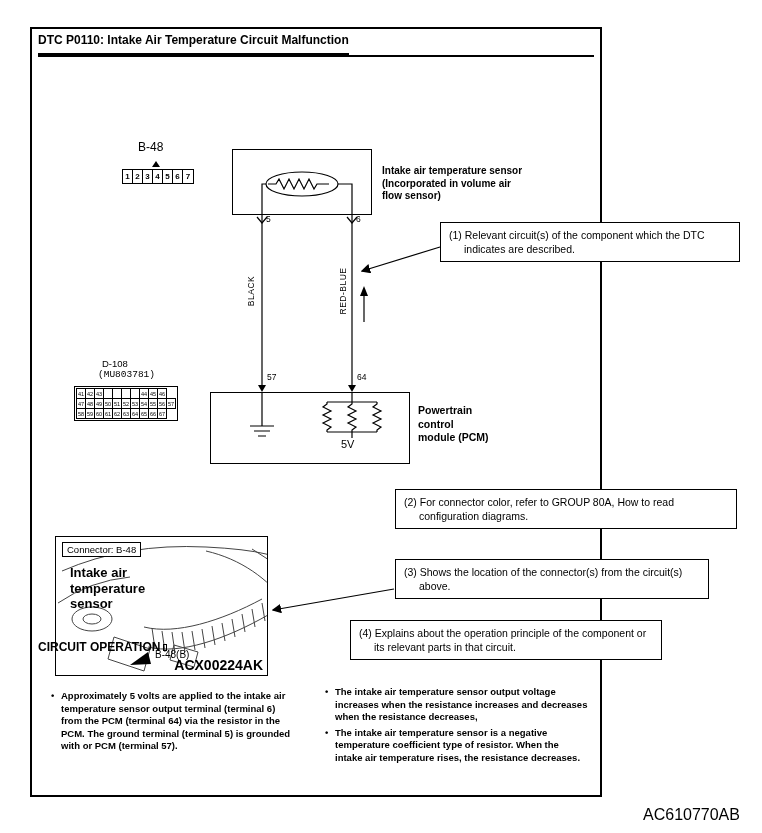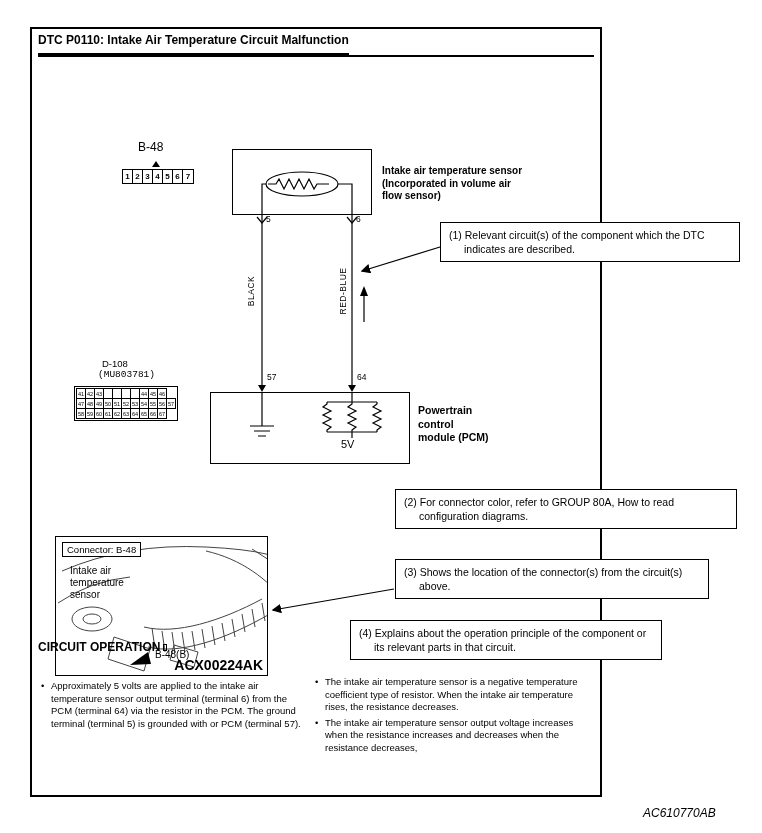--- a/index.html
+++ b/index.html
@@ -61,35 +61,35 @@
   .callout { border: 1.5px solid #000; background: #fff; font-size: 10.5px; line-height: 1.35; padding: 5px 8px; }
   .callout-text { display: block; padding-left: 15px; text-indent: -15px; }
   .c1 { left: 440px; top: 222px; width: 300px; }
   .c2 { left: 395px; top: 489px; width: 342px; }
   .c3 { left: 395px; top: 559px; width: 314px; }
   .c4 { left: 350px; top: 620px; width: 312px; }
 
   
   .loc-box { left: 55px; top: 536px; width: 213px; height: 140px; border: 1.2px solid #000; overflow: hidden; }
   .loc-connector { left: 6px; top: 5px; border: 1px solid #000; padding: 1px 4px; font-size: 9.5px; background: #fff; position: absolute; }
-  .loc-sensor { left: 14px; top: 28px; font-size: 10px; white-space: pre-line; line-height: 1.2; position: absolute; }
+  .loc-sensor { left: 14px; top: 28px; font-size: 13px; white-space: pre-line; line-height: 1.2; position: absolute; font-weight: bold; }
   .loc-tag { left: 99px; top: 112px; font-size: 10px; position: absolute; }
   .loc-code { right: 4px; bottom: 2px; font-size: 14px; font-weight: bold; position: absolute; }
 
   
   .op-heading { left: 38px; top: 640px; font-size: 12px; font-weight: bold; }
   .anchor-mark { display: inline-block; width: 4px; height: 7px; border: 1px solid #000; margin-left: 3px; }
   .col { font-size: 9.5px; line-height: 1.32; }
-  .col ul { margin: 0; padding: 0; list-style: none; }
+  .col ul { margin: 10px; padding: 0; list-style: none; font-weight: bold; }
   .col li { position: relative; padding-left: 11px; margin-bottom: 3px; }
   .col li::before { content: "\2022"; position: absolute; left: 1px; }
   .col-left { left: 40px; top: 680px; width: 264px; }
   .col-right { left: 314px; top: 676px; width: 284px; }
 
-  .page-code { left: 643px; top: 806px; font-size: 12px; font-style: italic; }
+  .page-code { left: 643px; top: 806px; font-size: 16px; }
 </style>
 </head>
 <body>
 
 <div class="abs frame"></div>
 
 <svg class="abs overlay" width="762" height="833">
   <defs>
     <marker id="arr" viewBox="0 0 10 10" refX="8.5" refY="5" markerWidth="8" markerHeight="8" orient="auto">
       <path d="M0,0 L10,5 L0,10 z" fill="#000"></path>
@@ -233,18 +233,18 @@
 <div class="abs op-heading">
   <span>CIRCUIT OPERATION</span><span class="anchor-mark"></span>
 </div>
 <div class="abs col col-left">
   <ul>
       <li class="">Approximately 5 volts are applied to the intake air temperature sensor output terminal (terminal 6) from the PCM (terminal 64) via the resistor in the PCM. The ground terminal (terminal 5) is grounded with or PCM (terminal 57).</li>
     </ul>
 </div>
 <div class="abs col col-right">
   <ul>
+      <li class="">The intake air temperature sensor output voltage increases when the resistance increases and decreases when the resistance decreases,</li>
       <li class="">The intake air temperature sensor is a negative temperature coefficient type of resistor. When the intake air temperature rises, the resistance decreases.</li>
-      <li class="">The intake air temperature sensor output voltage increases when the resistance increases and decreases when the resistance decreases,</li>
     </ul>
 </div>
 
 <div class="abs page-code">AC610770AB</div>
 
 </body></html>

